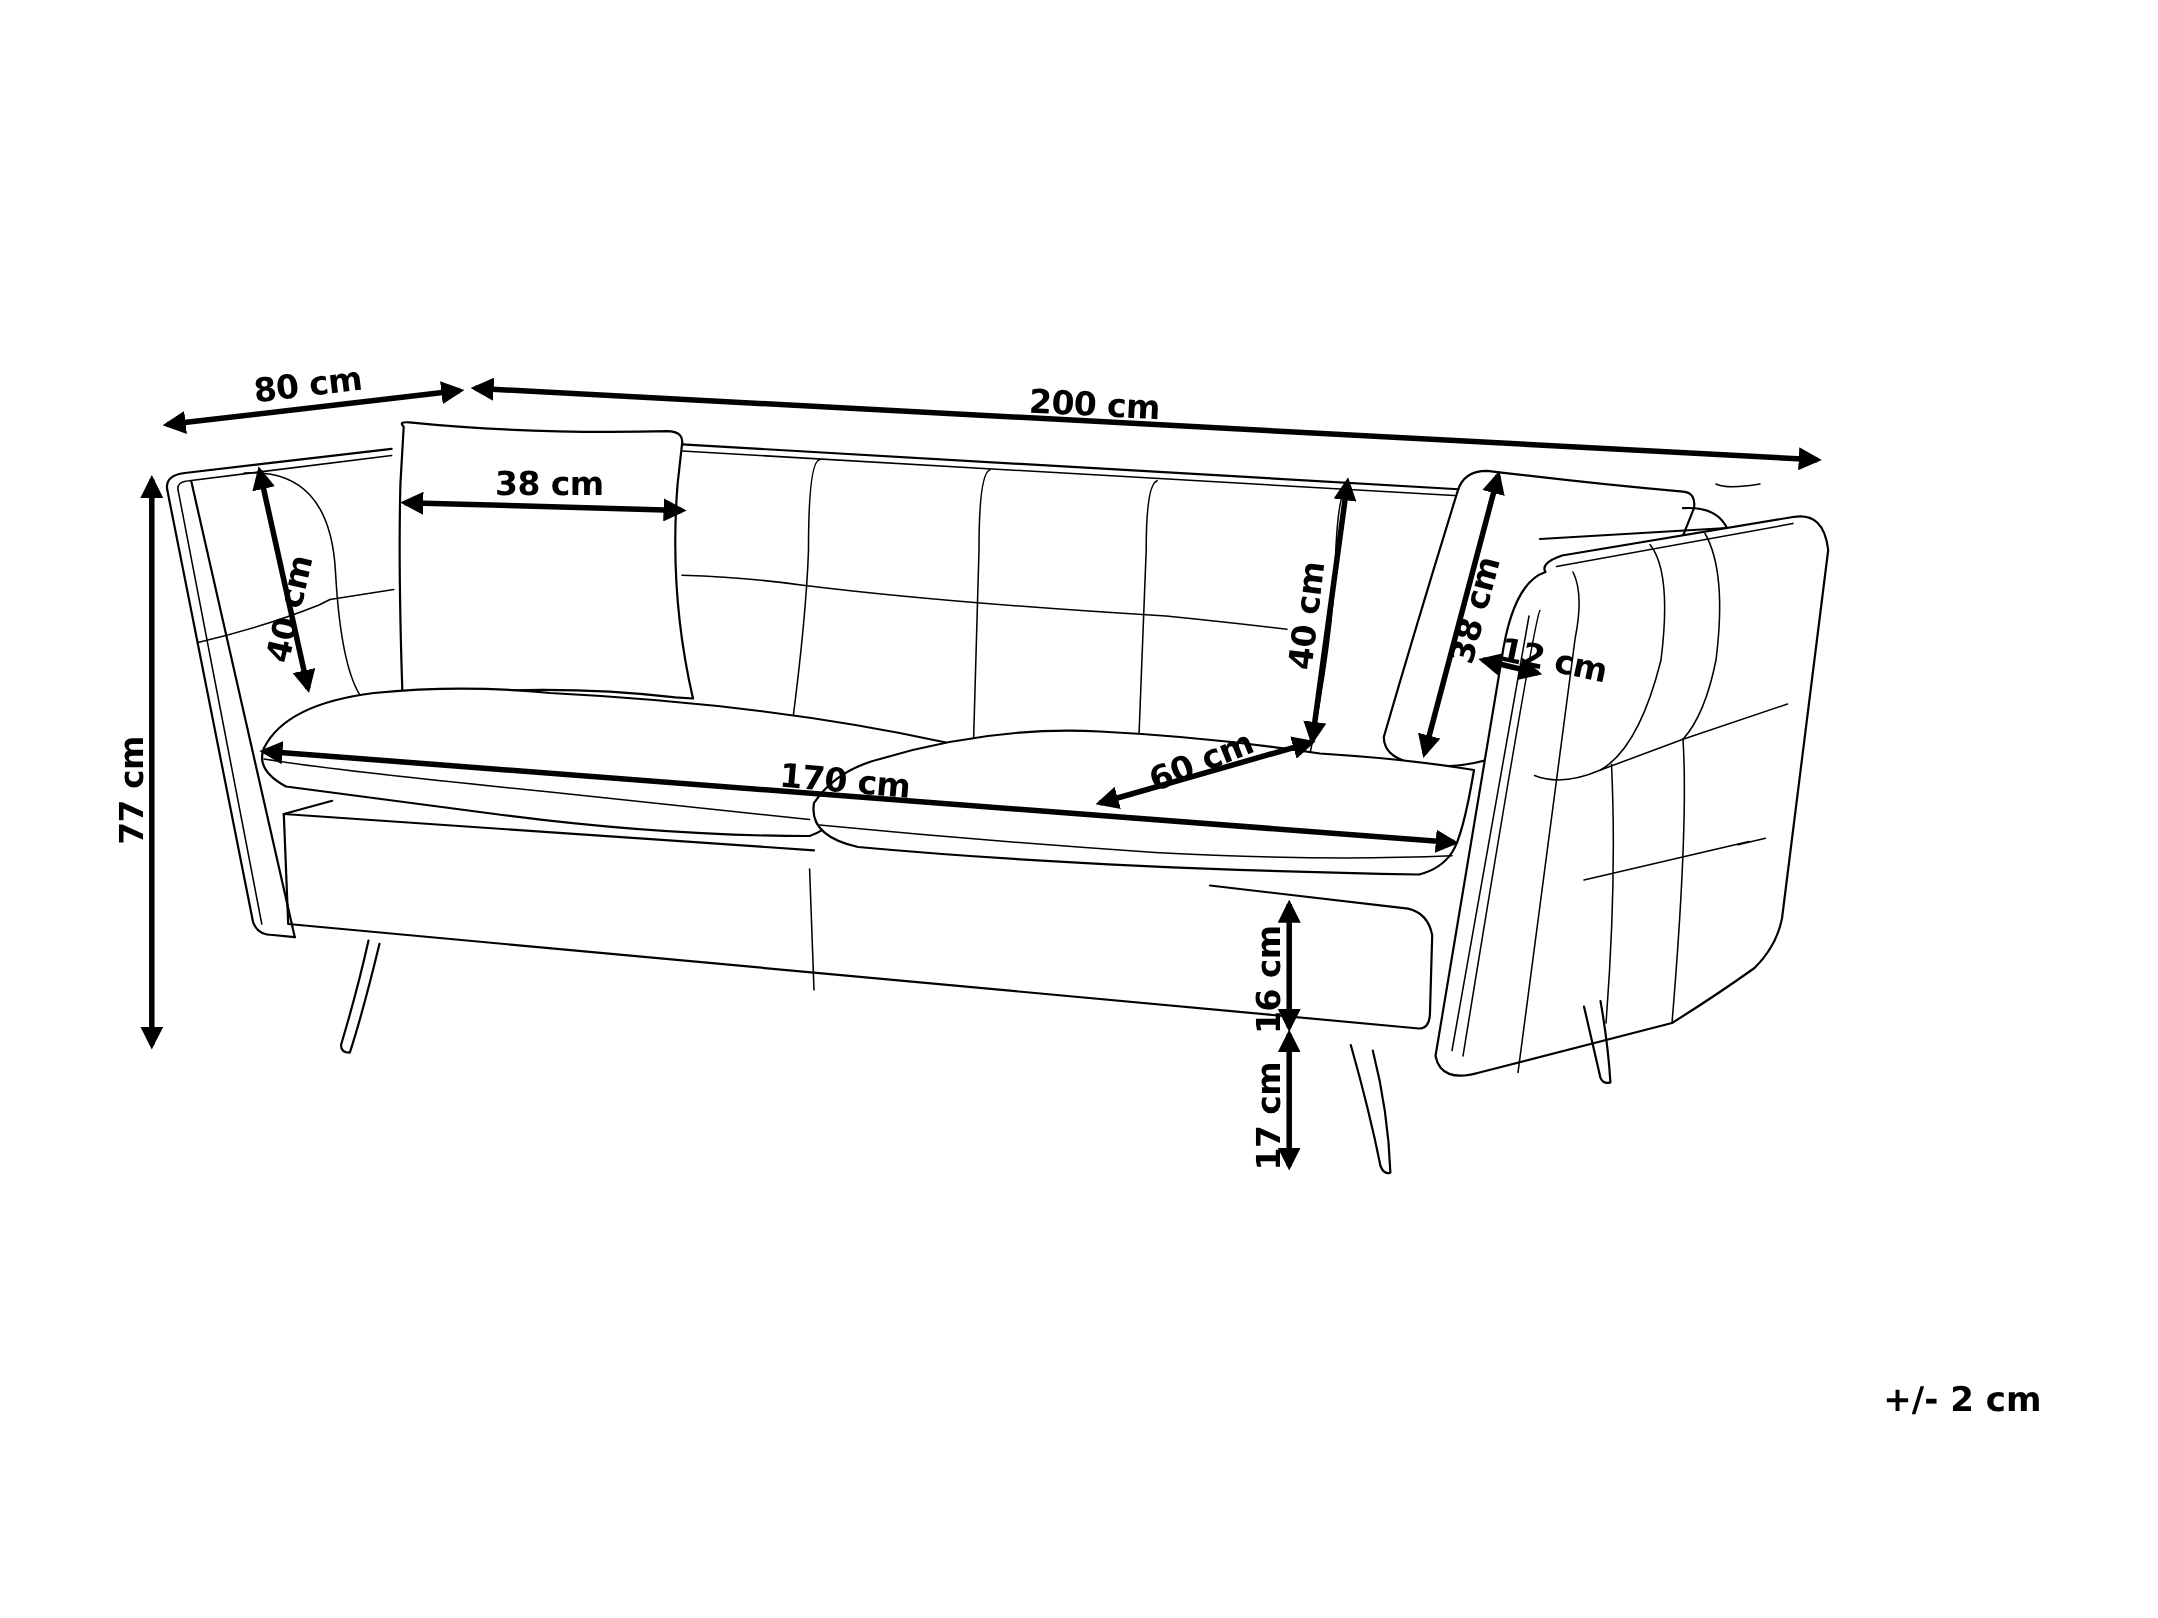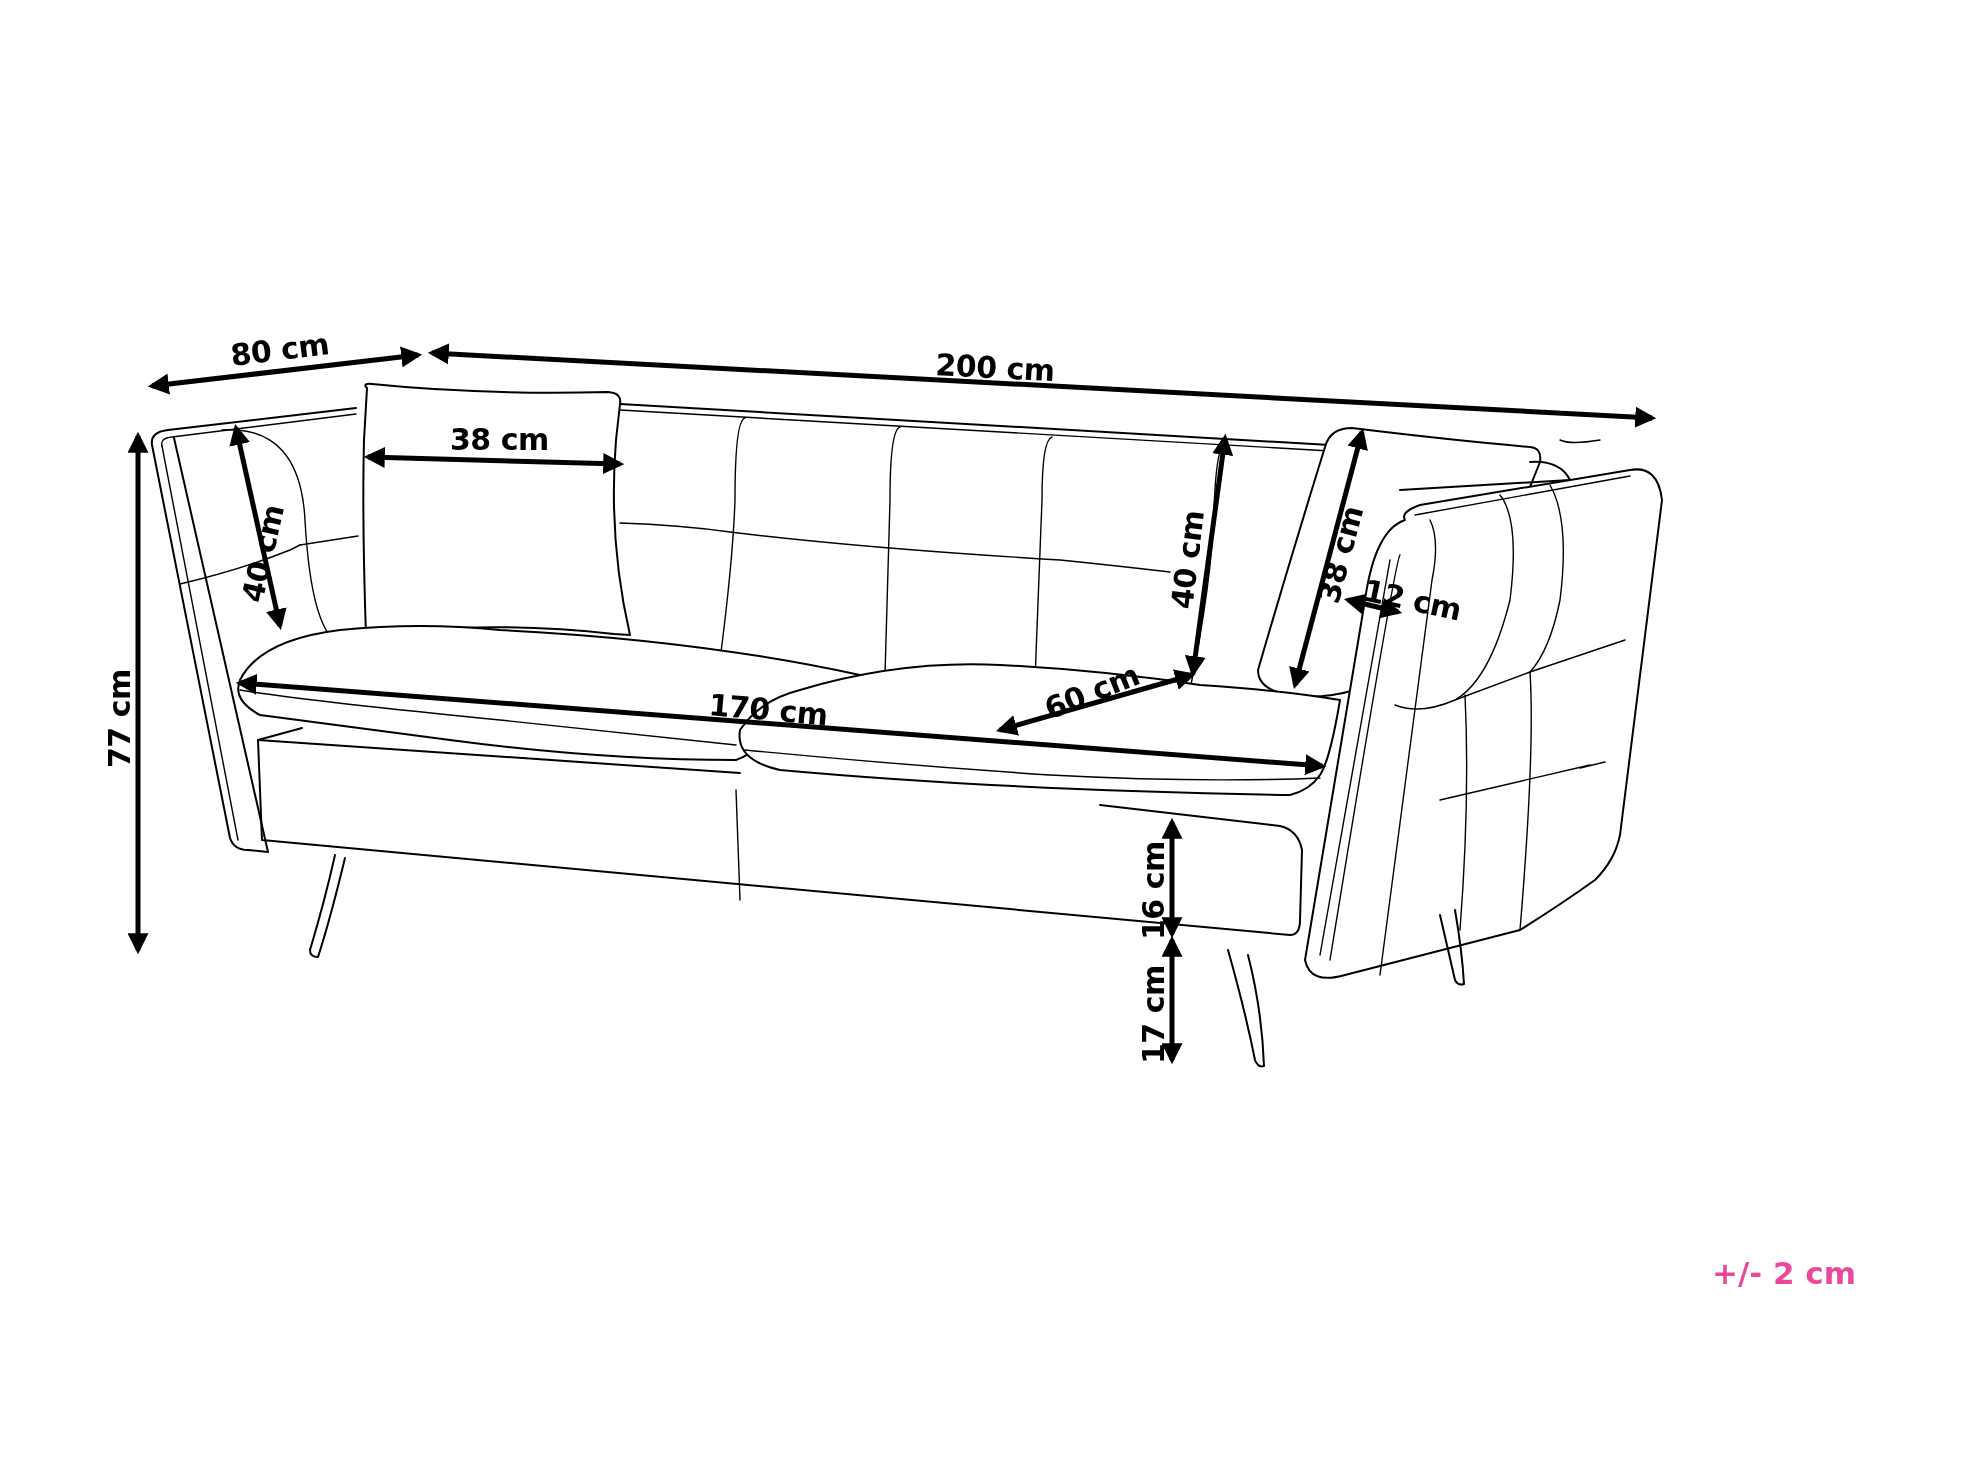--- a/index.html
+++ b/index.html
@@ -3,21 +3,21 @@
   <meta charset="utf-8">
   <style>
     html, body { margin: 0; padding: 0; background: #ffffff; }
     body { width: 1962px; height: 1471px; position: relative; overflow: hidden; font-family: "DejaVu Sans", sans-serif; }
     svg.drawing { position: absolute; left: 0; top: 0; width: 1962px; height: 1471px; }
     .ln { fill: none; stroke: #000; stroke-width: 2; stroke-linejoin: round; stroke-linecap: round; }
     .ln-thin { fill: none; stroke: #000; stroke-width: 1.4; stroke-linejoin: round; stroke-linecap: round; }
     .fillw { fill: #fff; stroke: #000; stroke-width: 2; stroke-linejoin: round; }
     .dim { stroke: #000; stroke-width: 5; fill: none; }
     .lbl { font-family: "DejaVu Sans", sans-serif; font-weight: bold; font-size: 30px; fill: #000; letter-spacing: -0.5px; }
-    .tol { position: absolute; left: 1712px; top: 1255px; font-family: "DejaVu Sans", sans-serif; font-weight: bold; font-size: 31px; color: #ec4899; }
+    .tol { position: absolute; left: 1712px; top: 1255px; font-family: "DejaVu Sans", sans-serif; font-weight: bold; font-size: 31px; color: #000000; }
   </style>
 </head>
 <body>
 
 <svg class="drawing" viewBox="0 0 1962 1471" xmlns="http://www.w3.org/2000/svg">
   <defs>
     <marker id="ah" viewBox="0 0 10 10" refX="8" refY="5" markerWidth="4.2" markerHeight="4.2" orient="auto-start-reverse">
       <path d="M0,0 L10,5 L0,10 z" fill="#000"></path>
     </marker>
   </defs>

